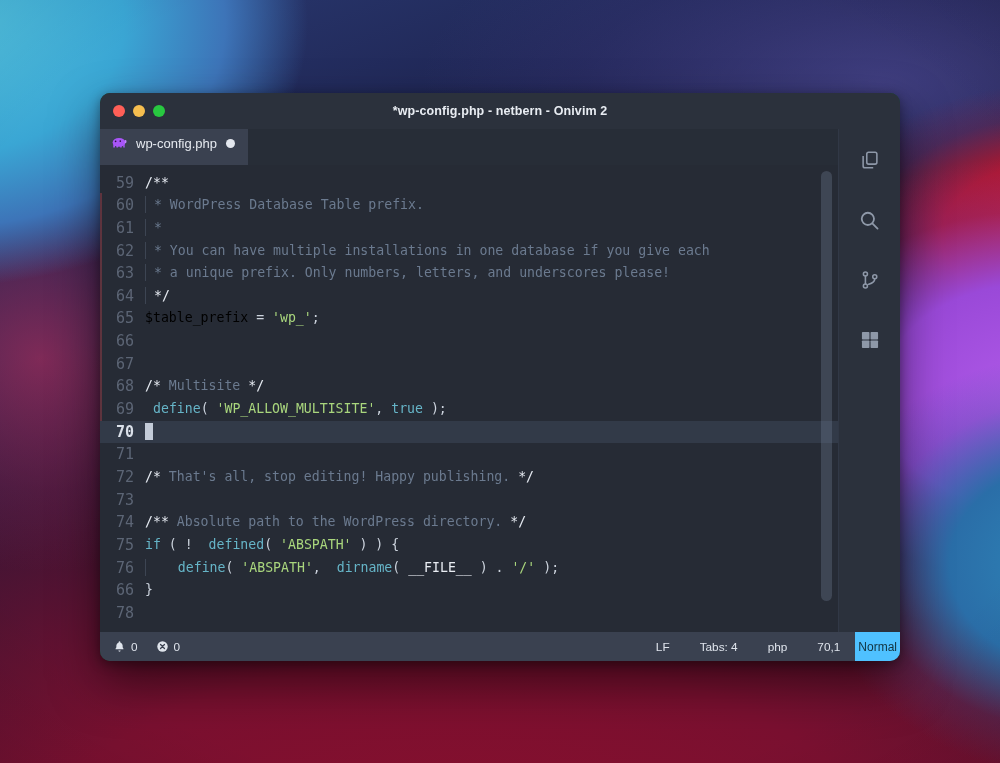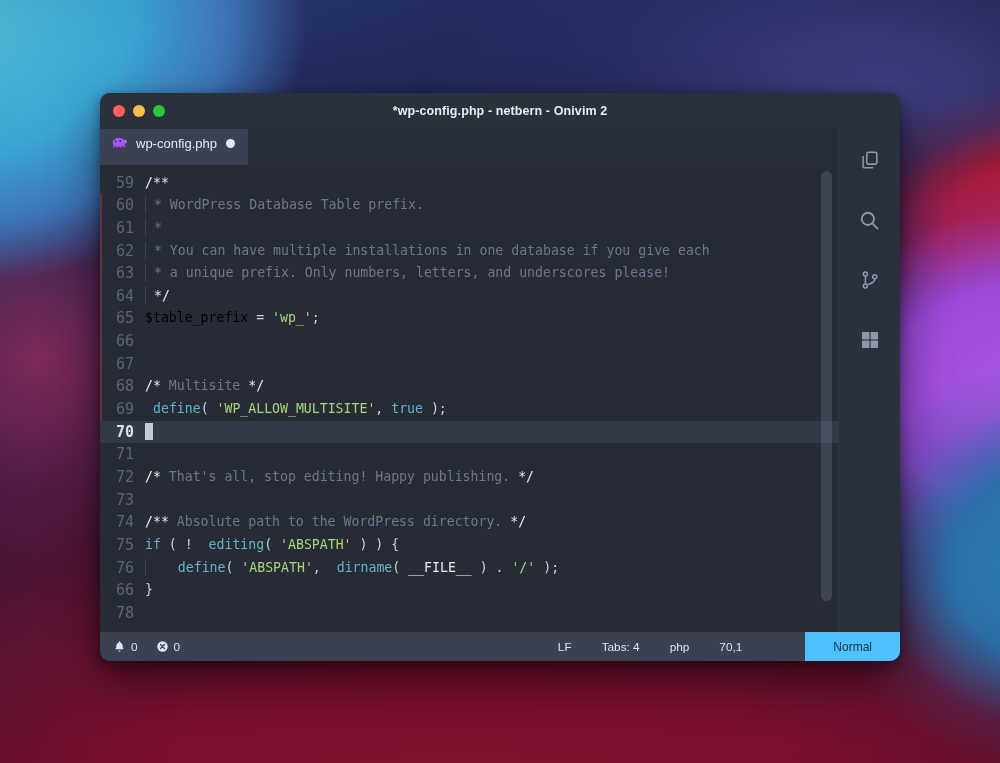--- a/index.html
+++ b/index.html
@@ -289,26 +289,25 @@
     padding: 0 15px;
     display: flex;
     align-items: center;
     height: 100%;
     cursor: default;
     white-space: nowrap;
   }
   #mode-badge {
     background: #4fc1ff;
     color: #12333f;
-    padding: 0 28px;
+    padding: 0 3px;
     display: flex;
     align-items: center;
     height: 100%;
     font-size: 12px;
-    margin-left: 48px;
   }
 </style>
 </head>
 <body>
 
 <div id="desktop">
   <div class="wp-layer wp-base"></div>
   <div class="wp-layer wp-violet"></div>
   <div class="wp-layer wp-red"></div>
   <div class="wp-layer wp-mag"></div>
@@ -365,21 +364,21 @@
               <div class="ln"><span class="gutter">65</span><span class="code"><span class="t-var">$table_prefix</span><span class="t-punc"> = </span><span class="t-str">'wp_'</span><span class="t-punc">;</span></span></div>
               <div class="ln"><span class="gutter">66</span><span class="code"></span></div>
               <div class="ln"><span class="gutter">67</span><span class="code"></span></div>
               <div class="ln"><span class="gutter">68</span><span class="code"><span class="t-comd">/*</span><span class="t-com"> Multisite </span><span class="t-comd">*/</span></span></div>
               <div class="ln"><span class="gutter">69</span><span class="code"><span class="t-fn">define</span><span class="t-punc">( </span><span class="t-str">'WP_ALLOW_MULTISITE'</span><span class="t-punc">, </span><span class="t-kw">true</span><span class="t-punc"> );</span></span></div>
               <div class="ln active"><span class="gutter">70</span><span class="code"><span class="cursor-block"></span></span></div>
               <div class="ln"><span class="gutter">71</span><span class="code"></span></div>
               <div class="ln"><span class="gutter">72</span><span class="code"><span class="t-comd">/*</span><span class="t-com"> That's all, stop editing! Happy publishing. </span><span class="t-comd">*/</span></span></div>
               <div class="ln"><span class="gutter">73</span><span class="code"></span></div>
               <div class="ln"><span class="gutter">74</span><span class="code"><span class="t-comd">/**</span><span class="t-com"> Absolute path to the WordPress directory. </span><span class="t-comd">*/</span></span></div>
-              <div class="ln"><span class="gutter">75</span><span class="code"><span class="t-kw">if</span><span class="t-punc"> ( ! </span><span class="t-fn">editing</span><span class="t-punc">( </span><span class="t-str">'ABSPATH'</span><span class="t-punc"> ) ) {</span></span></div>
+              <div class="ln"><span class="gutter">75</span><span class="code"><span class="t-kw">if</span><span class="t-punc"> ( ! </span><span class="t-fn">defined</span><span class="t-punc">( </span><span class="t-str">'ABSPATH'</span><span class="t-punc"> ) ) {</span></span></div>
               <div class="ln"><span class="gutter">76</span><span class="code"><span class="iguide"></span><span class="t-punc">   </span><span class="t-fn">define</span><span class="t-punc">( </span><span class="t-str">'ABSPATH'</span><span class="t-punc">, </span><span class="t-fn">dirname</span><span class="t-punc">( </span><span class="t-plain">__FILE__</span><span class="t-punc"> ) . </span><span class="t-str">'/'</span><span class="t-punc"> );</span></span></div>
               <div class="ln"><span class="gutter">66</span><span class="code"><span class="t-punc">}</span></span></div>
               <div class="ln"><span class="gutter">78</span><span class="code"></span></div>
             </div>
           <div id="vscroll">
             <div id="vthumb"></div>
           </div>
         </div>
 
       </div>

